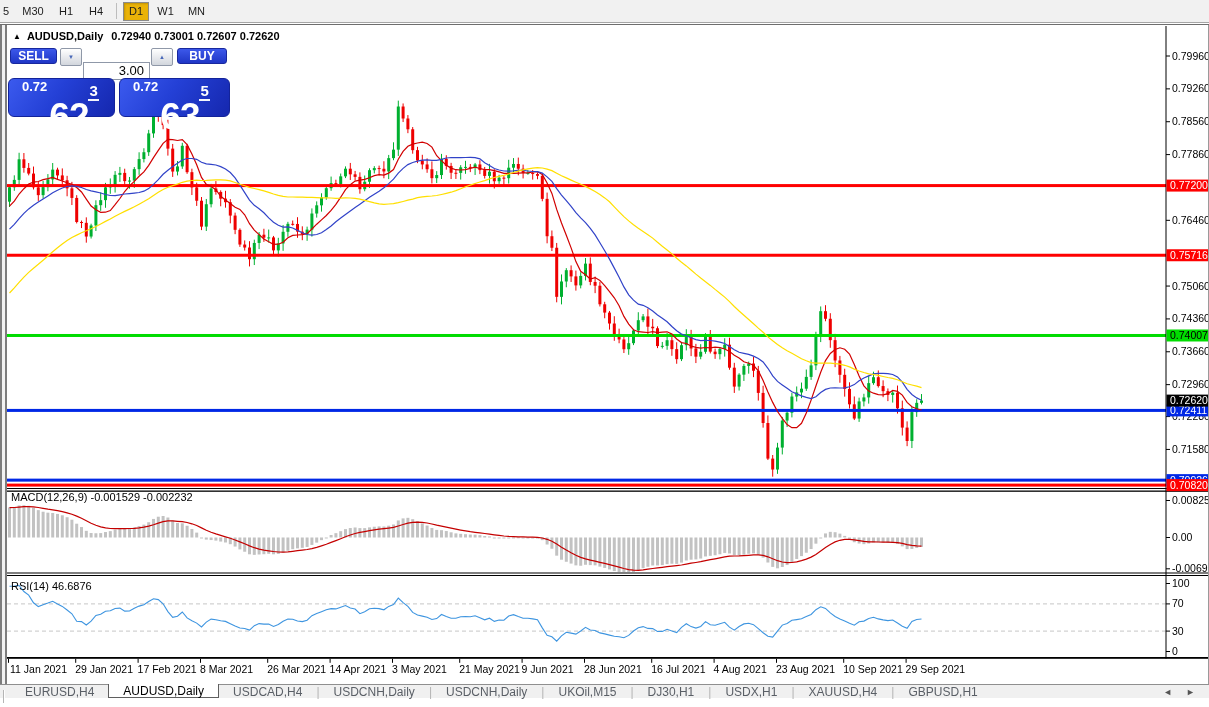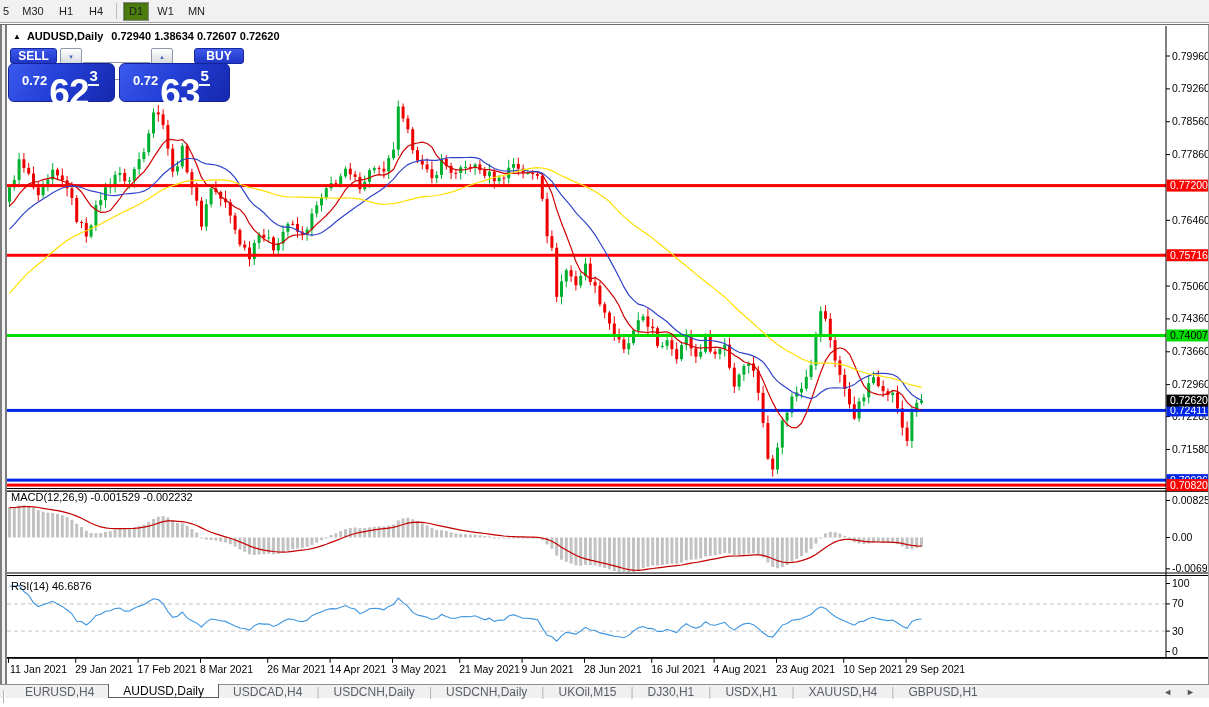--- a/index.html
+++ b/index.html
@@ -5,21 +5,21 @@
   * { margin:0; padding:0; box-sizing:border-box; }
   html,body { width:1209px; height:707px; overflow:hidden; background:#fff;
     font-family:"Liberation Sans","DejaVu Sans",sans-serif; }
 
   
   .toolbar { position:absolute; left:0; top:0; width:1209px; height:23px;
     background:#f1f1f1; border-bottom:1px solid #a6a6a6; display:flex; align-items:center; }
   .tfbtn { height:19px; margin:0 1px; display:flex; align-items:center; justify-content:center;
     font-size:11px; color:#1d1d1d; border:1px solid transparent; }
   .tfbtn.cut { width:13px; justify-content:flex-start; padding-left:1px; }
-  .tfbtn.active { background:#4d7c0f; border:1px solid #8a8a8a;
+  .tfbtn.active { background:#eab308; border:1px solid #8a8a8a;
     box-shadow:inset 1px 1px 2px rgba(0,0,0,.18); }
   .tfsep { width:1px; height:16px; background:#bdbdbd; margin:0 5px; }
 
   
   .chartwin { position:absolute; left:0; top:24px; width:1209px; height:660px;
     background:#fff; border-top:1px solid #6e6e6e; }
   .wb { position:absolute; top:0; height:100%; }
   .wb1 { left:0; width:2px; background:#7d7d7d; }
   .wb2 { left:2px; width:3px; background:#f2f2f2; }
   .wb3 { left:5px; width:2px; background:#7d7d7d; }
@@ -31,32 +31,32 @@
     color:#000; letter-spacing:0; white-space:nowrap; }
   .chart-title .mk { font-size:8px; margin-right:6px; position:relative; top:-1px; }
   .chart-title .ohlc { margin-left:8px; }
 
   
   .panel { position:absolute; left:8px; top:21px; width:223px; height:62px; }
   .pbtn { position:absolute; top:2px; height:16px; border-radius:3px; color:#fff;
     font-size:12px; font-weight:700; display:flex; align-items:center; justify-content:center;
     background:linear-gradient(#3c58ea,#1f36c6); border:1px solid #18289e; cursor:pointer; }
   .sellbtn { left:2px; width:47px; }
-  .buybtn { left:186px; width:50px; }
+  .buybtn { left:169px; width:50px; }
   .spinbtn { position:absolute; top:2px; width:22px; height:18px; border-radius:2px;
     background:linear-gradient(#ffffff,#d2d6dd); border:1px solid #8f98a8; color:#4868b8;
     font-size:6px; display:flex; align-items:center; justify-content:center; cursor:pointer; }
   .spindown { left:52px; }
   .spinup { left:143px; }
   .volbox { position:absolute; left:75px; top:16px; width:67px; height:18px; background:#fff;
     border:1px solid #8f98a8; font-size:13px; color:#000; text-align:right;
     line-height:16px; padding-right:5px; }
-  .pricebox { position:absolute; top:17px; height:39px; border-radius:6px;
+  .pricebox { position:absolute; top:32px; height:39px; border-radius:6px;
     background:linear-gradient(125deg,#3b5aee 0%,#2440d6 45%,#1527ae 100%);
-    border:1px solid #13239a; color:#fff; display:flex; align-items:center; cursor:pointer; }
+    border:1px solid #13239a; color:#fff; display:flex; align-items:flex-start; cursor:pointer; }
   .sellbox { left:0; width:107px; }
   .buybox { left:111px; width:111px; }
   .pb-small { font-size:13px; font-weight:700; margin:0 2px 5px 13px; }
   .pb-big { font-size:37px; font-weight:700; line-height:36px; letter-spacing:-1px;margin-top:20px; }
   .pb-sup { font-size:15px; font-weight:700; align-self:flex-start; margin-top:3px;
     border-bottom:2px solid rgba(255,255,255,.95); padding:0 1px 0 1px; }
 
   
   .tabbar { position:absolute; left:0; top:684px; width:1209px; height:14px;
     background:#f0f0f0; border-top:1px solid #8f8f8f; display:flex; align-items:stretch;
@@ -763,21 +763,21 @@
       <rect x="905.6" y="657.8" width="1" height="4" fill="#000"></rect>
       <text x="905.6" y="672" font-size="10.5" fill="#000" font-family="Liberation Sans,DejaVu Sans,sans-serif">29 Sep 2021</text>
     </svg>
 
   <div class="wb wb1"></div>
   <div class="wb wb2"></div>
   <div class="wb wb3"></div>
   <div class="wb wbr"></div>
 
   <div class="chart-title">
-    <span class="mk">▲</span><span>AUDUSD,Daily</span><span class="ohlc">0.72940 1.38634 0.72607 0.72620</span>
+    <span class="mk">▲</span><span>AUDUSD,Daily</span><span class="ohlc">0.72940 0.73001 0.72607 0.72620</span>
   </div>
 
   <div class="panel">
     <div class="pbtn sellbtn">SELL</div>
     <div class="spinbtn spindown">▼</div>
     <div class="volbox">3.00</div>
     <div class="spinbtn spinup">▲</div>
     <div class="pbtn buybtn">BUY</div>
     <div class="pricebox sellbox">
       <span class="pb-small">0.72</span>

